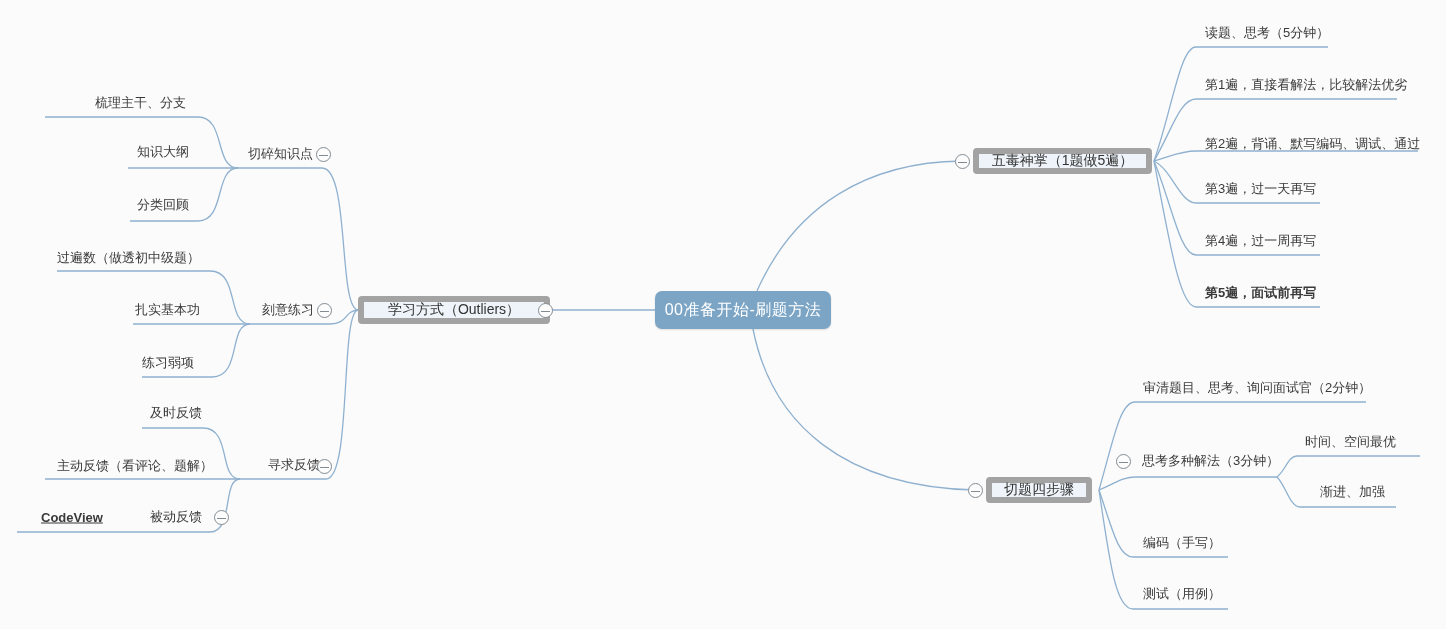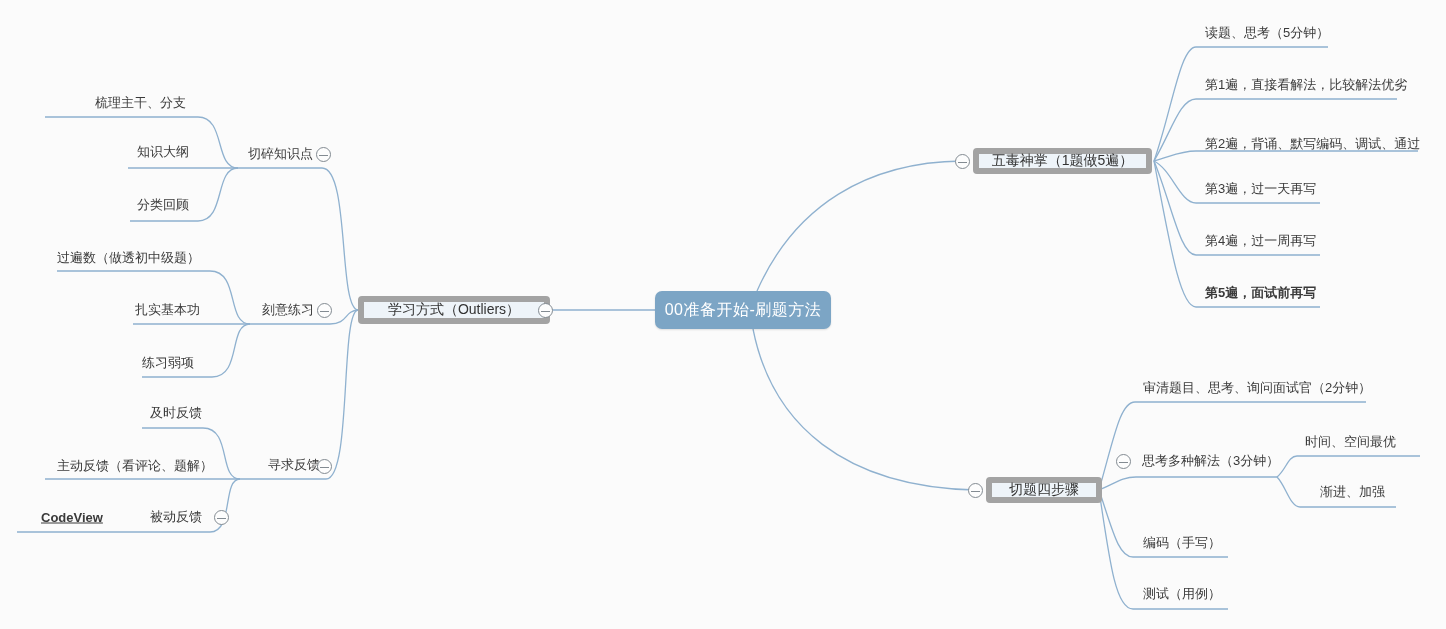--- a/index.html
+++ b/index.html
@@ -115,21 +115,21 @@
     <span>五毒神掌（1题做5遍）</span>
   </div>
   <div class="leaf" style="left:1205px;top:33px;">读题、思考（5分钟）</div>
   <div class="leaf" style="left:1205px;top:85px;">第1遍，直接看解法，比较解法优劣</div>
   <div class="leaf" style="left:1205px;top:144px;">第2遍，背诵、默写编码、调试、通过</div>
   <div class="leaf" style="left:1205px;top:189px;">第3遍，过一天再写</div>
   <div class="leaf" style="left:1205px;top:241px;">第4遍，过一周再写</div>
   <div class="leaf" style="left:1205px;top:293px;font-weight:bold;">第5遍，面试前再写</div>
 
   <div class="minus" style="left:968px;top:483px;"></div>
-  <div class="box-node" style="left:986px;top:477px;width:116px;height:26px;text-align:center;">
+  <div class="box-node" style="left:986px;top:477px;width:106px;height:26px;text-align:center;">
     <span>切题四步骤</span>
   </div>
   <div class="leaf" style="left:1143px;top:388px;">审清题目、思考、询问面试官（2分钟）</div>
   <div class="minus" style="left:1116px;top:454px;"></div>
   <div class="leaf" style="left:1142px;top:461px;">思考多种解法（3分钟）</div>
   <div class="leaf" style="left:1305px;top:442px;">时间、空间最优</div>
   <div class="leaf" style="left:1320px;top:492px;">渐进、加强</div>
   <div class="leaf" style="left:1143px;top:543px;">编码（手写）</div>
   <div class="leaf" style="left:1143px;top:594px;">测试（用例）</div>
 

